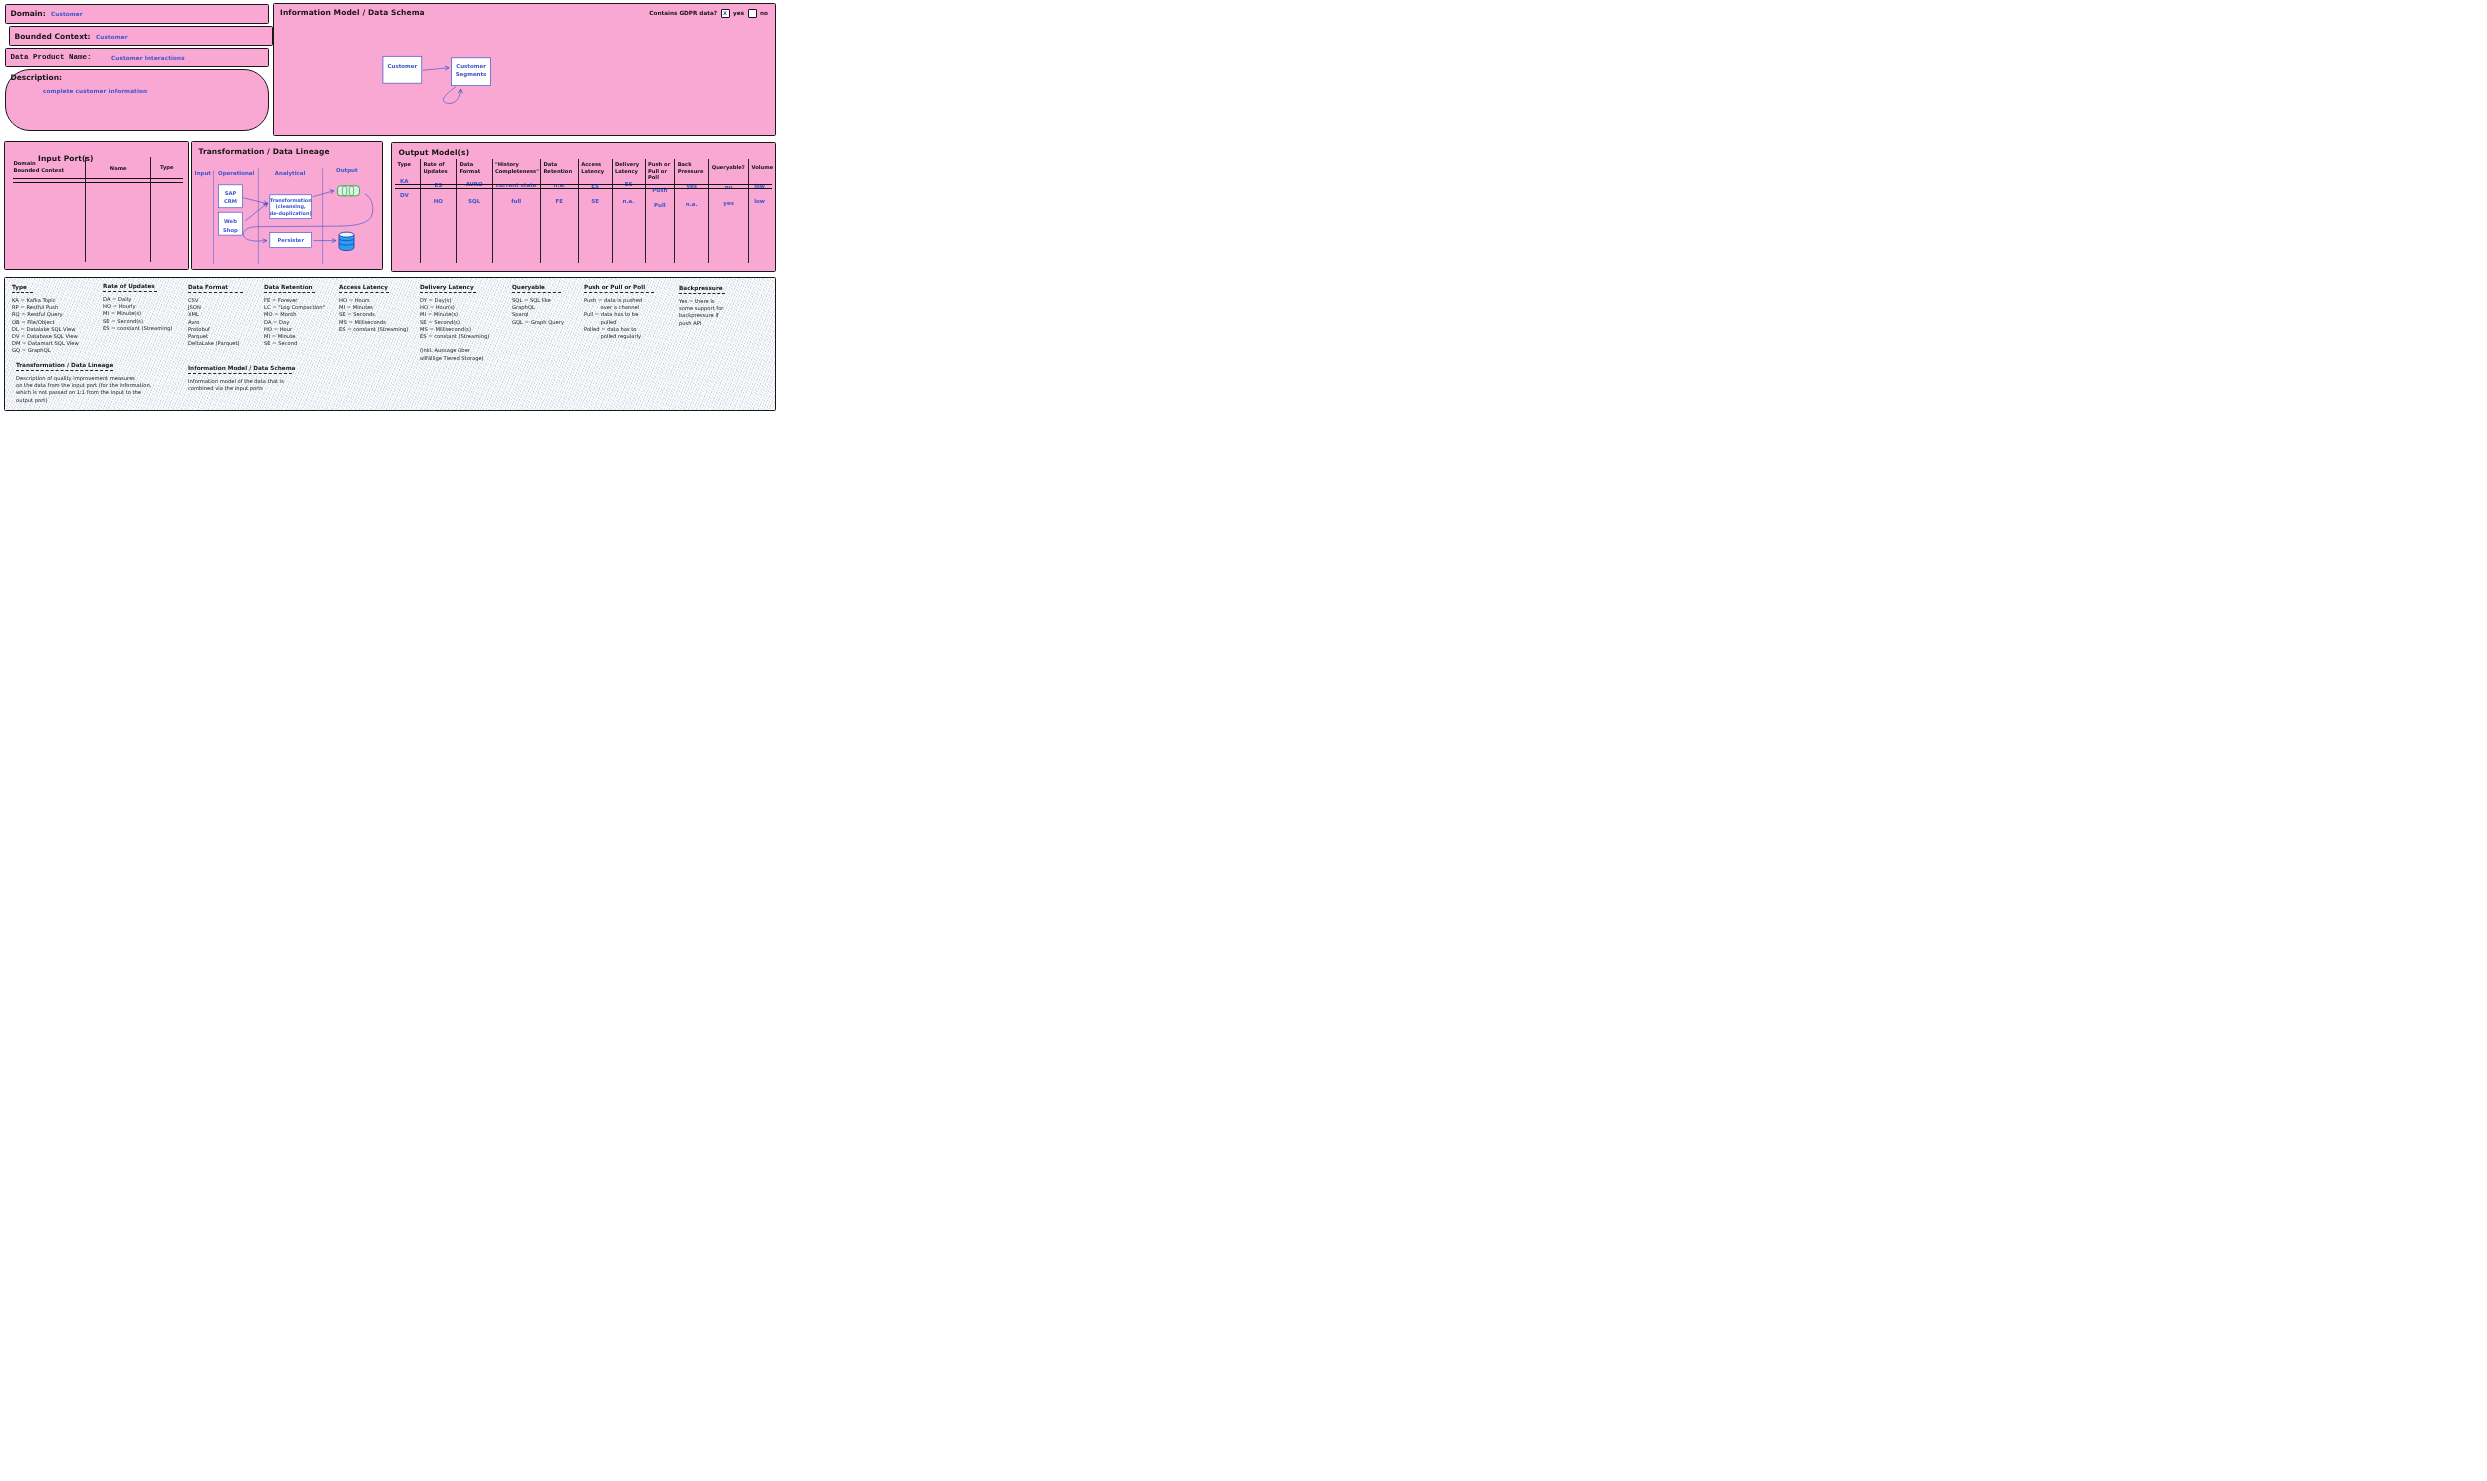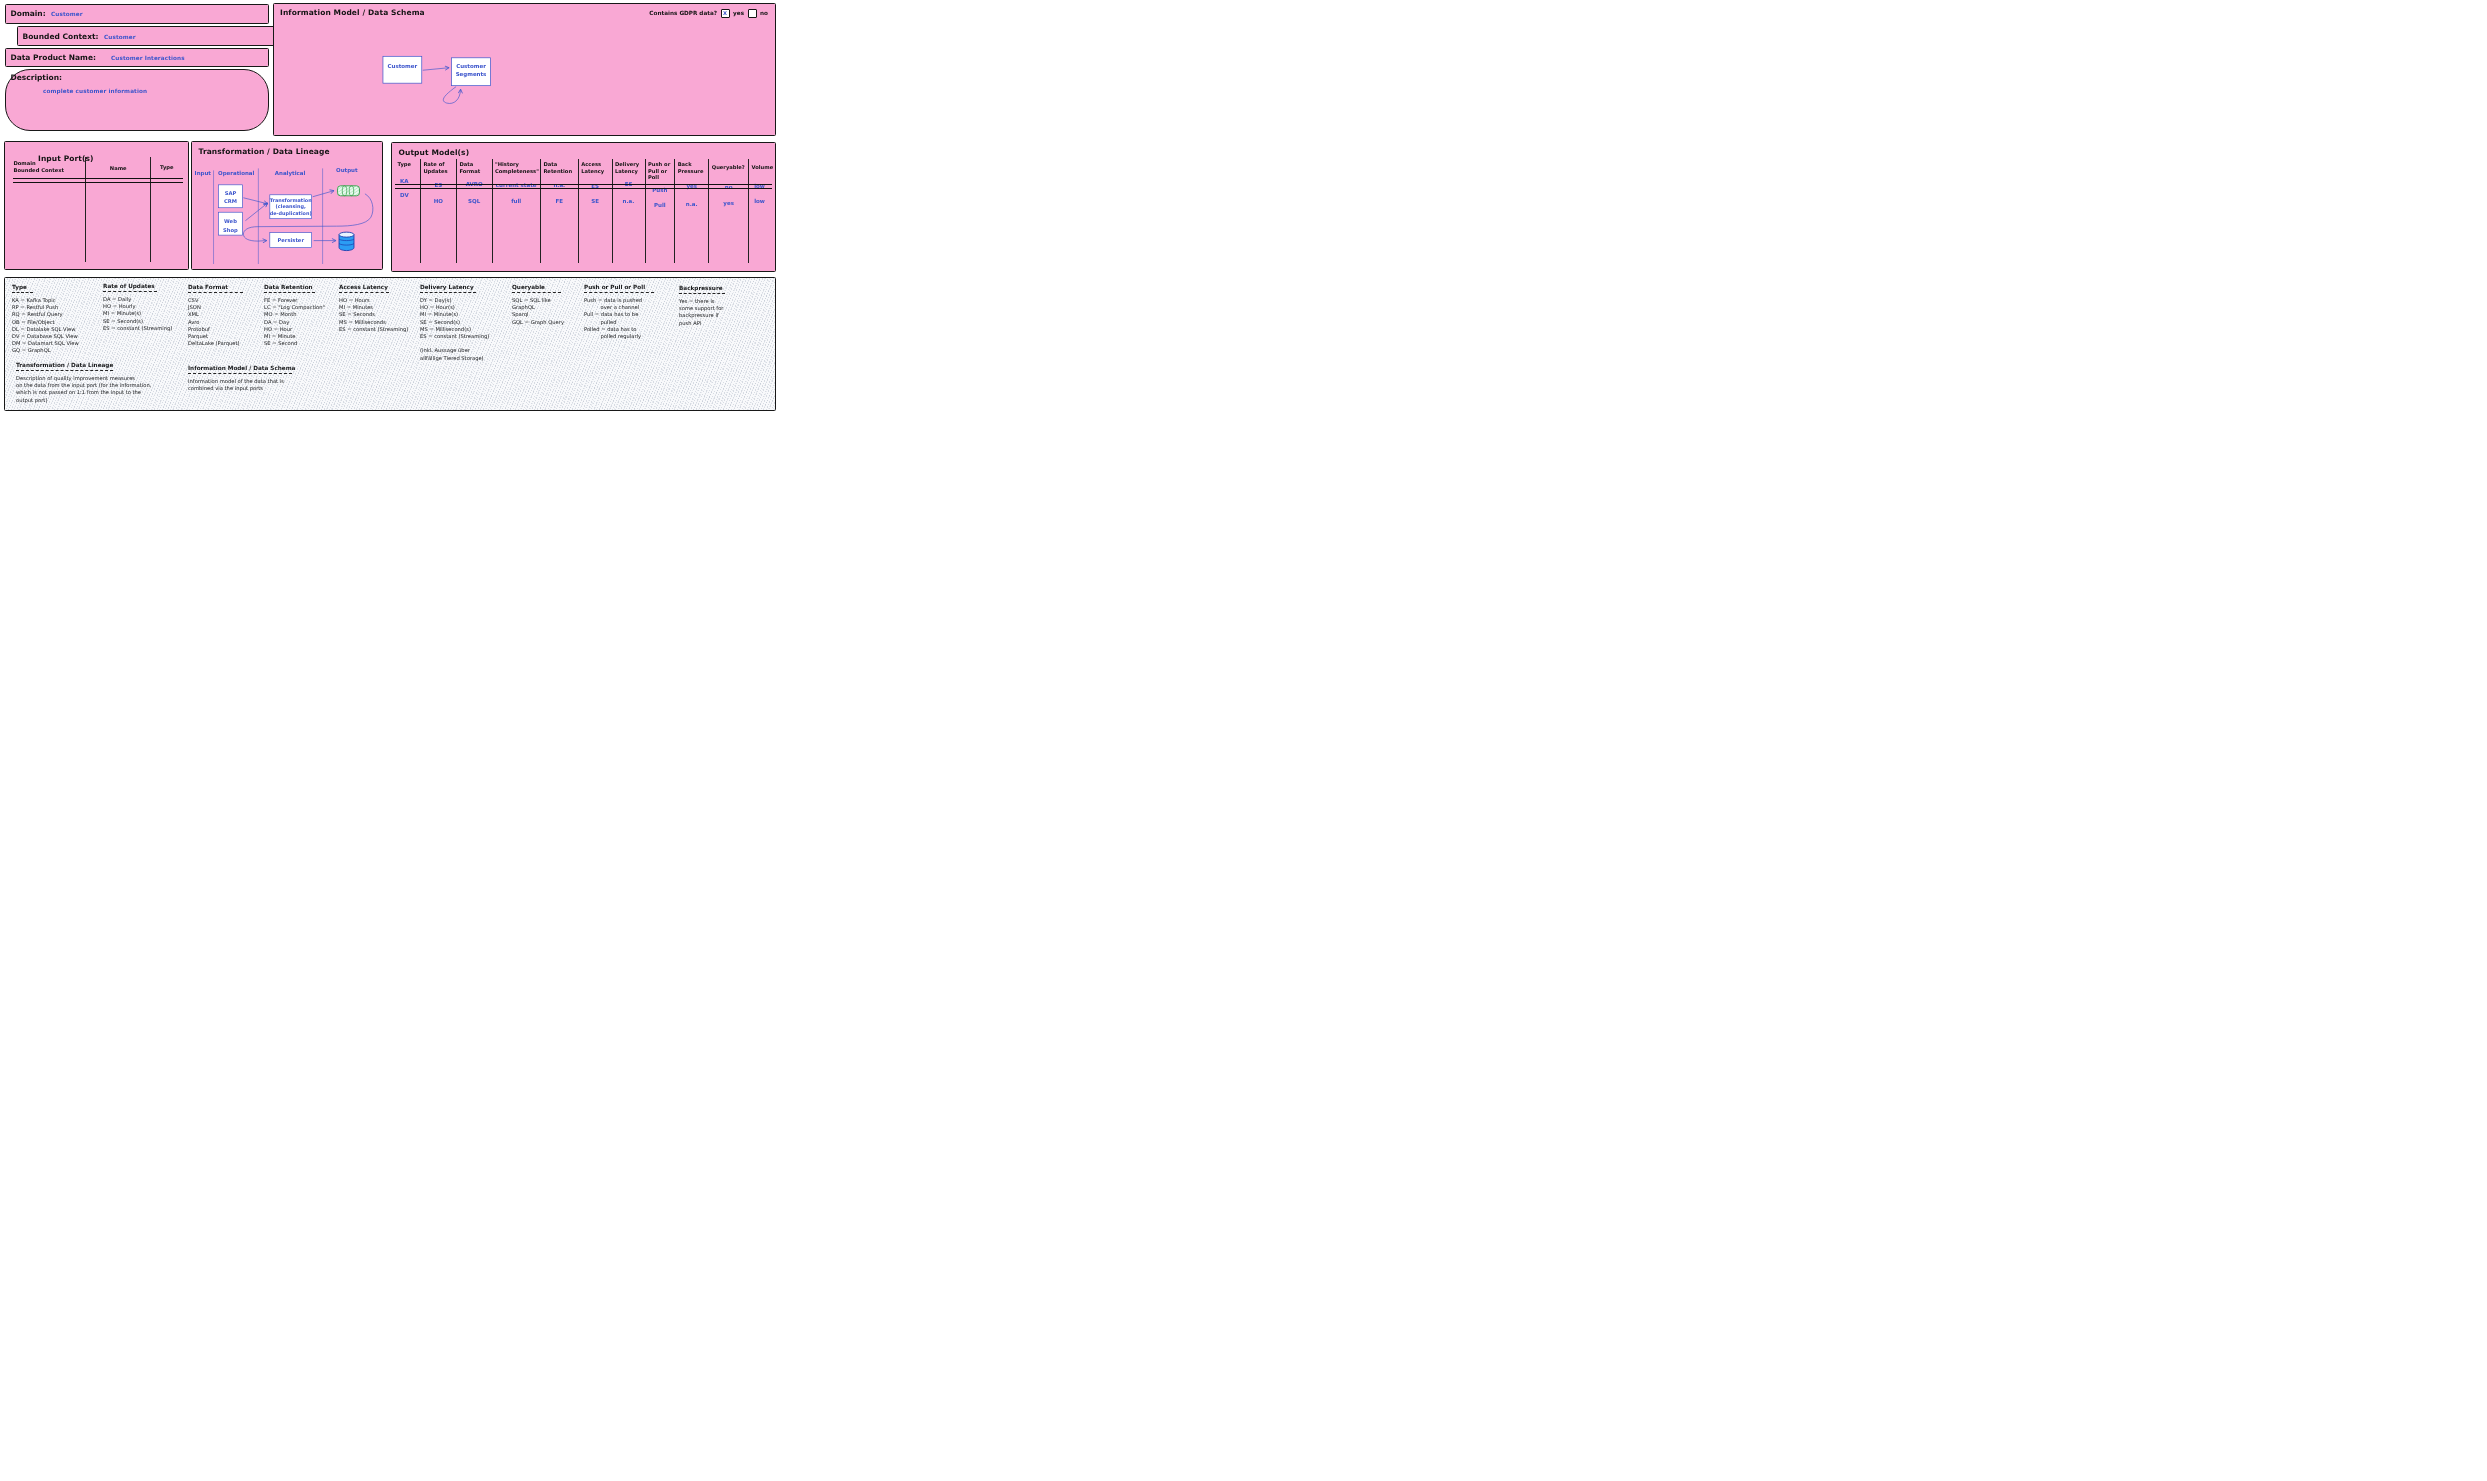--- a/index.html
+++ b/index.html
@@ -37,27 +37,27 @@
 </head>
 <body>
 
 <div id="canvas">
 
   <div class="box" style="left:5px;top:3.5px;width:262px;height:18px;">
     <span class="field-label" style="left:4.5px;top:4px;">Domain:</span>
     <span class="blue-val" style="left:45px;top:6px;">Customer</span>
   </div>
 
-  <div class="box" style="left:17px;top:26px;width:262px;height:18.4px;">
+  <div class="box" style="left:9px;top:26px;width:262px;height:18.4px;">
     <span class="field-label" style="left:4.5px;top:4.5px;">Bounded Context:</span>
     <span class="blue-val" style="left:86px;top:6.5px;">Customer</span>
   </div>
 
   <div class="box" style="left:5px;top:48px;width:262px;height:17.4px;">
-    <span class="field-label" style="left:4.5px;top:4px;">Data Product Name:</span>
+    <span class="field-label" style="left:4.5px;top:4px;font-family:Liberation Mono, monospace;">Data Product Name:</span>
     <span class="blue-val" style="left:105px;top:5.5px;">Customer Interactions</span>
   </div>
 
   <div class="box" style="left:5px;top:69px;width:262px;height:60px;border-radius:25px;">
     <span class="field-label" style="left:4.5px;top:3px;">Description:</span>
     <span class="blue-val" style="left:37px;top:18px;">complete customer information</span>
   </div>
 
   <div class="box" style="left:273px;top:2.5px;width:501px;height:131px;">
     <span class="sec-title" style="left:6px;top:4.5px;">Information Model / Data Schema</span>

